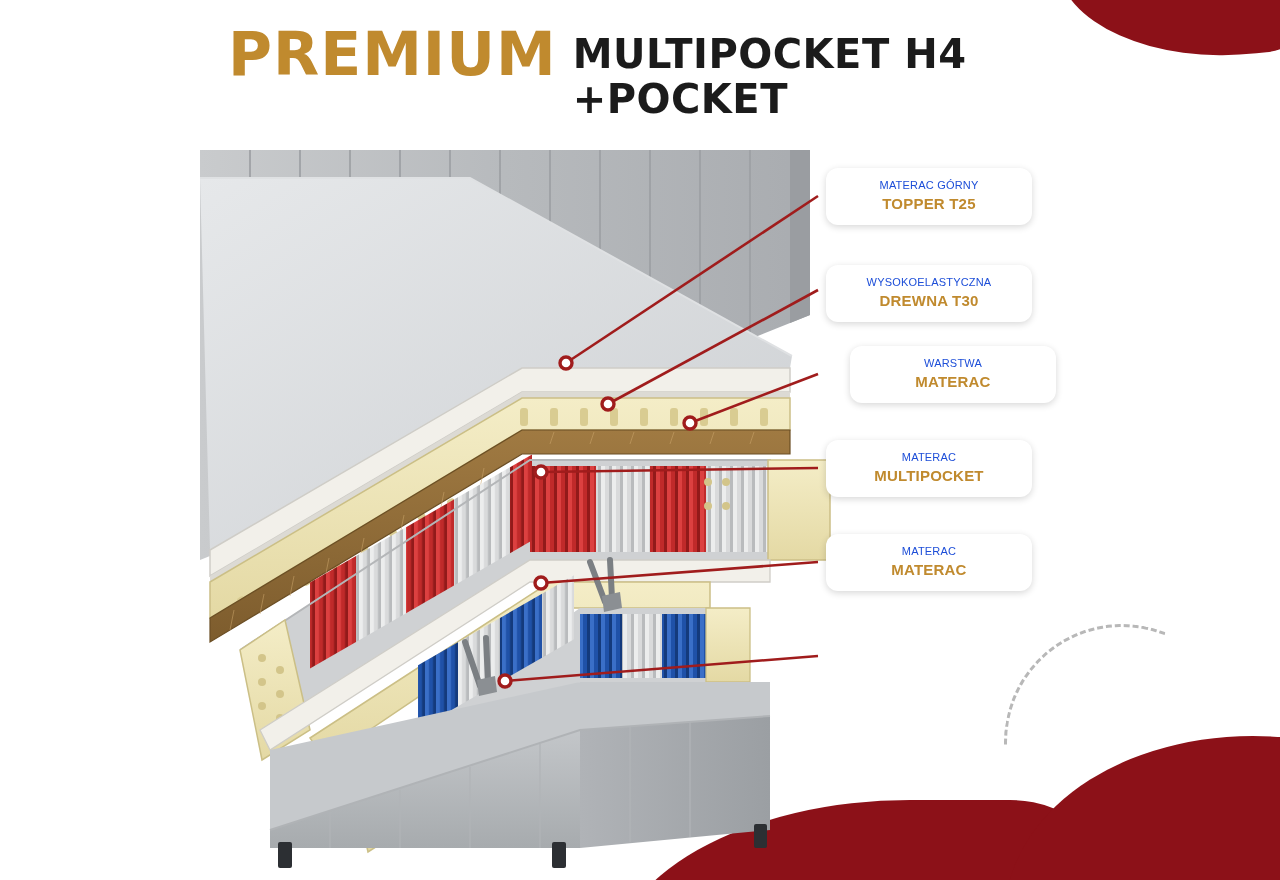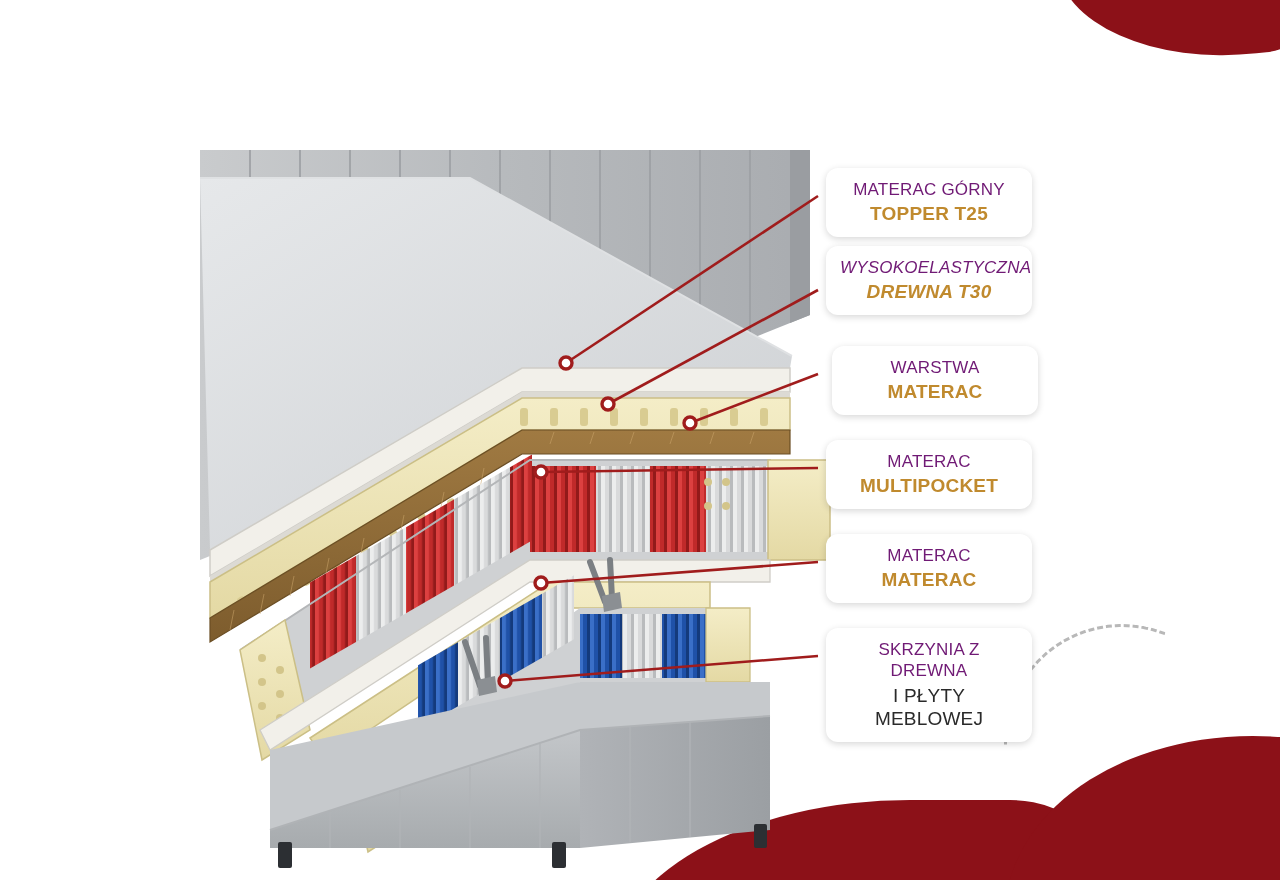--- a/index.html
+++ b/index.html
@@ -106,27 +106,27 @@
     border-radius: 12px;
     box-shadow: 0 2px 7px rgba(0,0,0,0.16);
     padding: 11px 14px;
     width: 206px;
     box-sizing: border-box;
     text-align: center;
     line-height: 1.25;
   }
   .label .l1 {
     display: block;
-    font-size: 17px;
-    color: #701a75;
+    font-size: 11px;
+    color: #1d4ed8;
     letter-spacing: 0.2px;
   }
   .label .l2 {
     display: block;
-    font-size: 19px;
+    font-size: 15px;
     font-weight: bold;
     color: #c08a2e;
     letter-spacing: 0.2px;
     margin-top: 2px;
   }
   .label.plain .l2 {
     color: #2a2a2a;
     font-weight: normal;
   }
 
@@ -143,20 +143,29 @@
 </head>
 <body>
 
 <div id="stage">
 
   <div class="corner-tr"></div>
   <div class="corner-bb"></div>
   <div class="corner-br"></div>
   <div class="dashed-arc"></div>
 
+  <div class="title-wrap">
+    <div class="title-line1">
+      <span class="title-premium">PREMIUM</span>
+      <span class="title-rest">
+        <span>MULTIPOCKET H4</span><br>
+        <span>+POCKET</span>
+      </span>
+    </div>
+  </div>
 
   <svg id="bed" viewBox="0 0 700 740">
     <defs>
       <linearGradient id="gHeadboard" x1="0" y1="0" x2="1" y2="0">
         <stop offset="0%" stop-color="#c9cbcd"></stop>
         <stop offset="50%" stop-color="#b7babd"></stop>
         <stop offset="100%" stop-color="#a9acb0"></stop>
       </linearGradient>
       <linearGradient id="gBoxFront" x1="0" y1="0" x2="0" y2="1">
         <stop offset="0%" stop-color="#c3c6c9"></stop>
@@ -358,38 +367,34 @@
       <circle cx="541" cy="583" r="6"></circle>
       <circle cx="505" cy="681" r="6"></circle>
     </g>
   </svg>
 
   <div class="label" style="left:826px; top:168px;">
     <span class="l1">MATERAC GÓRNY</span>
     <span class="l2">TOPPER T25</span>
   </div>
 
-  <div class="label" style="left:826px; top:246px;font-style:italic;">
+  <div class="label" style="left:826px; top:265px;">
     <span class="l1">WYSOKOELASTYCZNA</span>
     <span class="l2">DREWNA T30</span>
   </div>
 
-  <div class="label" style="left:832px; top:346px;">
+  <div class="label" style="left:850px; top:346px;">
     <span class="l1">WARSTWA</span>
     <span class="l2">MATERAC</span>
   </div>
 
   <div class="label" style="left:826px; top:440px;">
     <span class="l1">MATERAC</span>
     <span class="l2">MULTIPOCKET</span>
   </div>
 
   <div class="label" style="left:826px; top:534px;">
     <span class="l1">MATERAC</span>
     <span class="l2">MATERAC</span>
   </div>
 
-  <div class="label plain" style="left:826px; top:628px;">
-    <span class="l1">SKRZYNIA Z DREWNA</span>
-    <span class="l2">I PŁYTY MEBLOWEJ</span>
-  </div>
 
 </div>
 
 </body></html>

